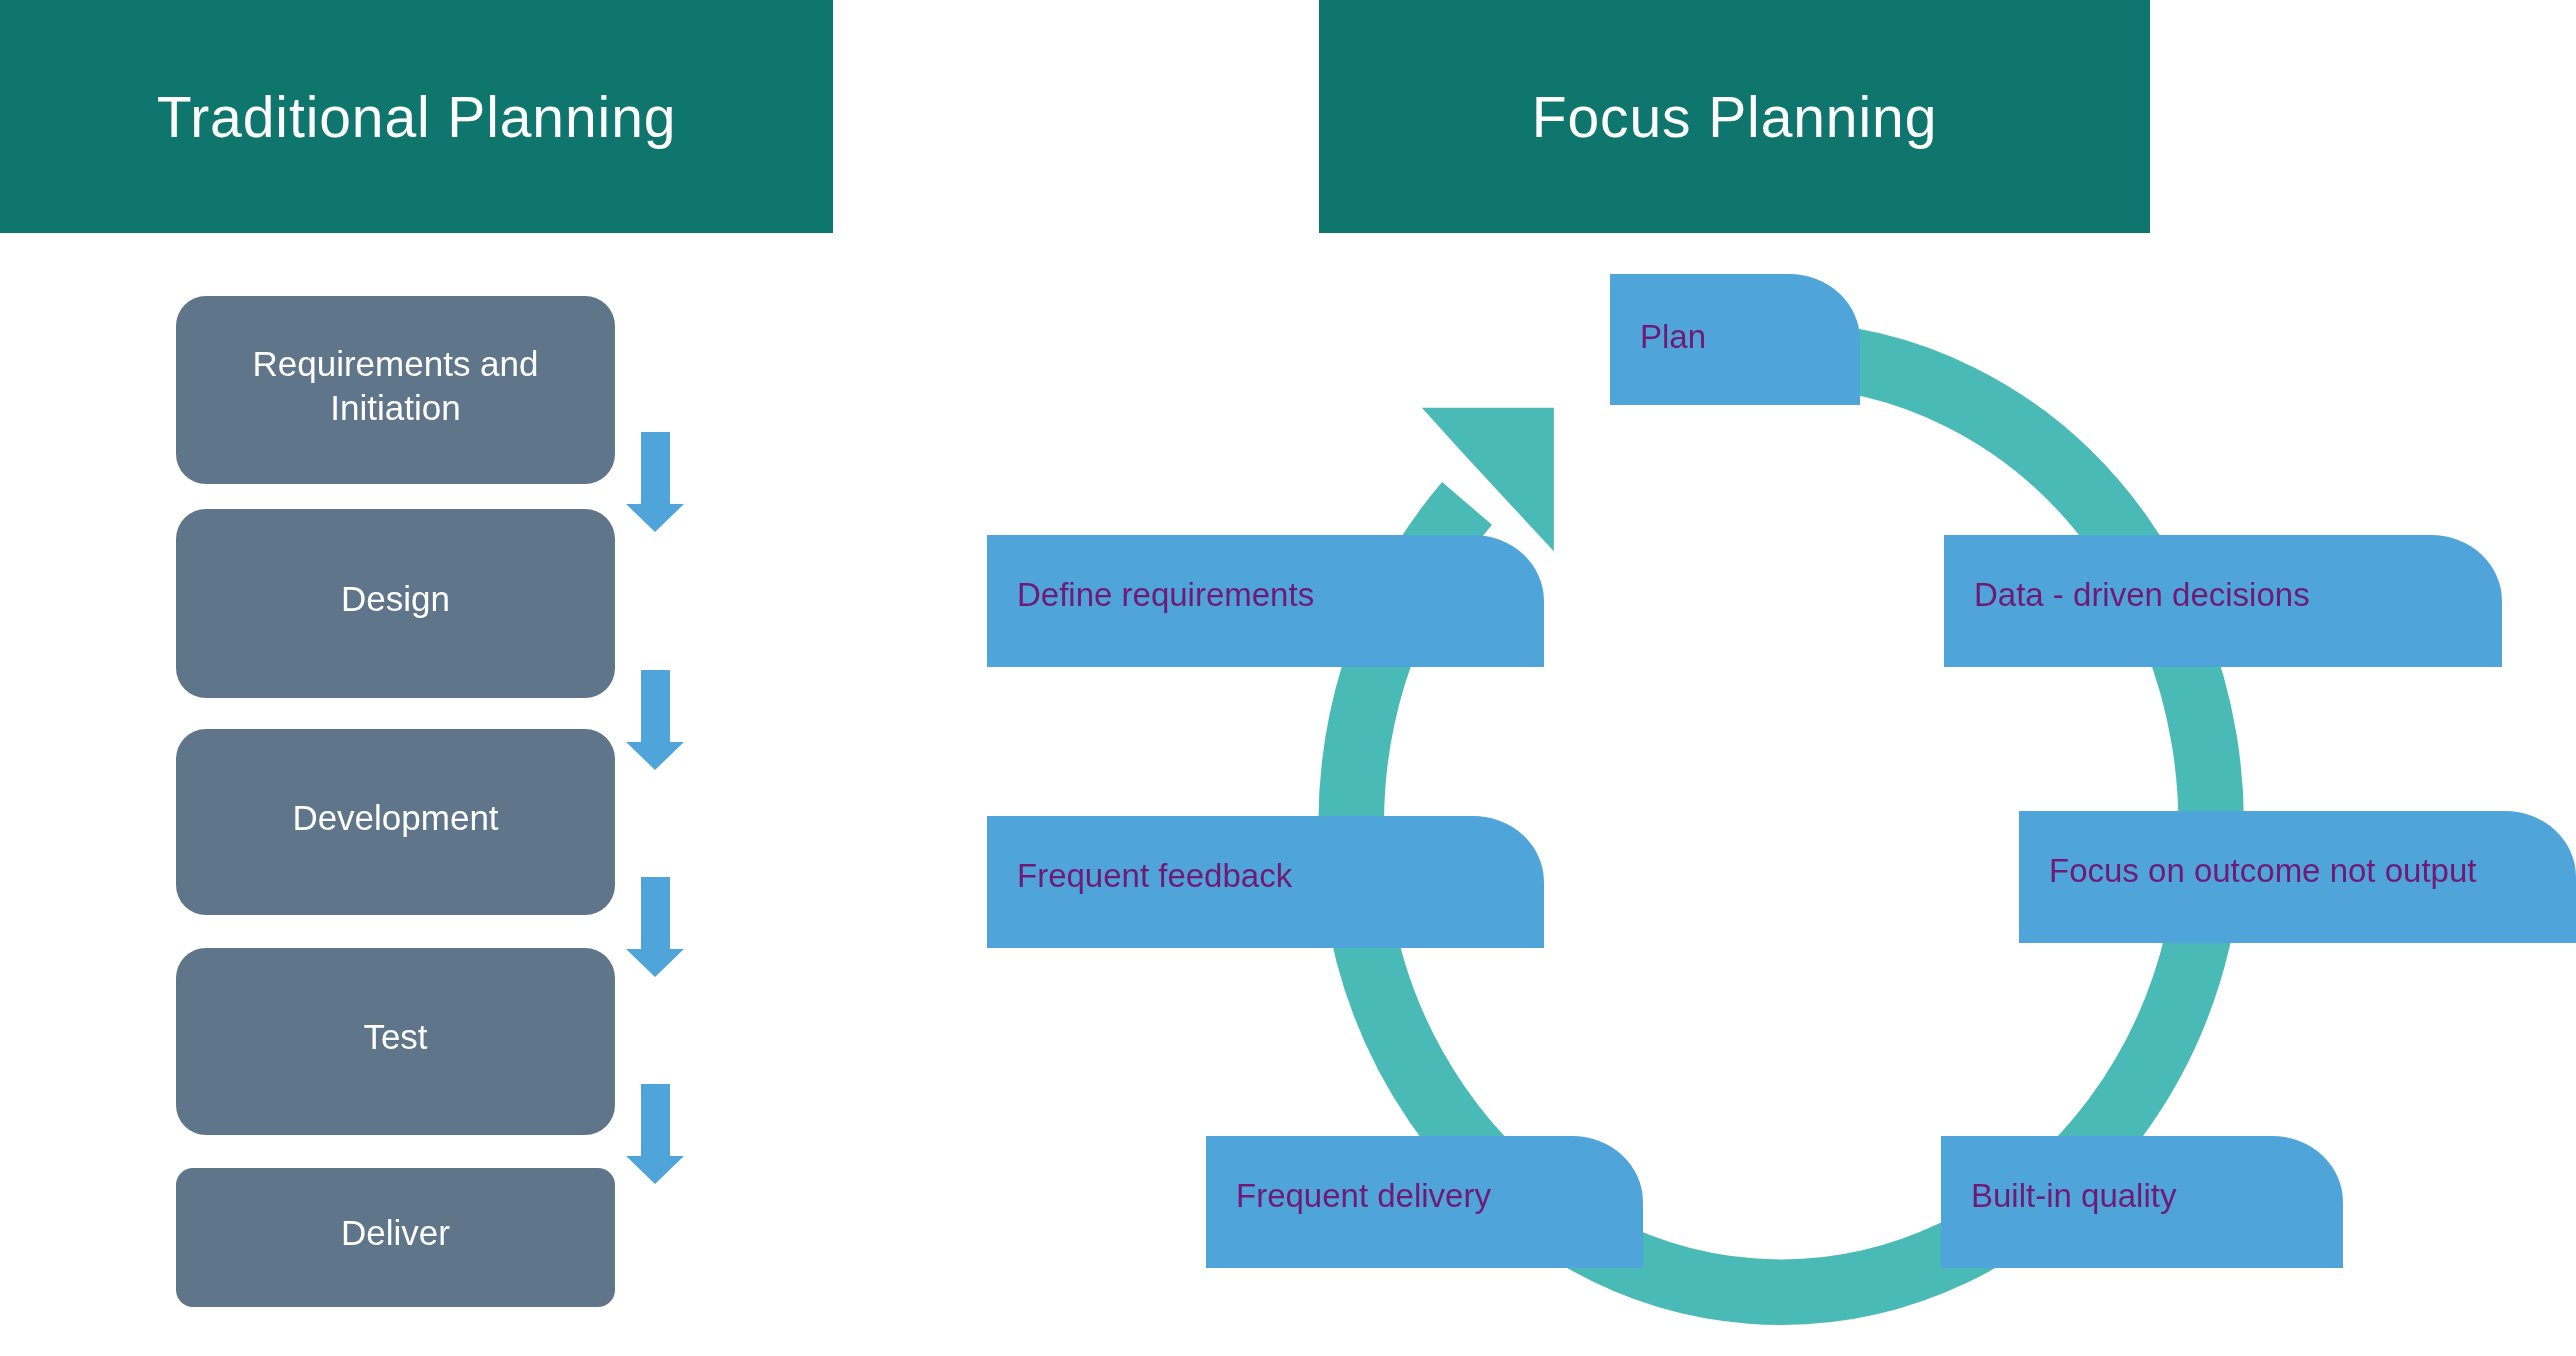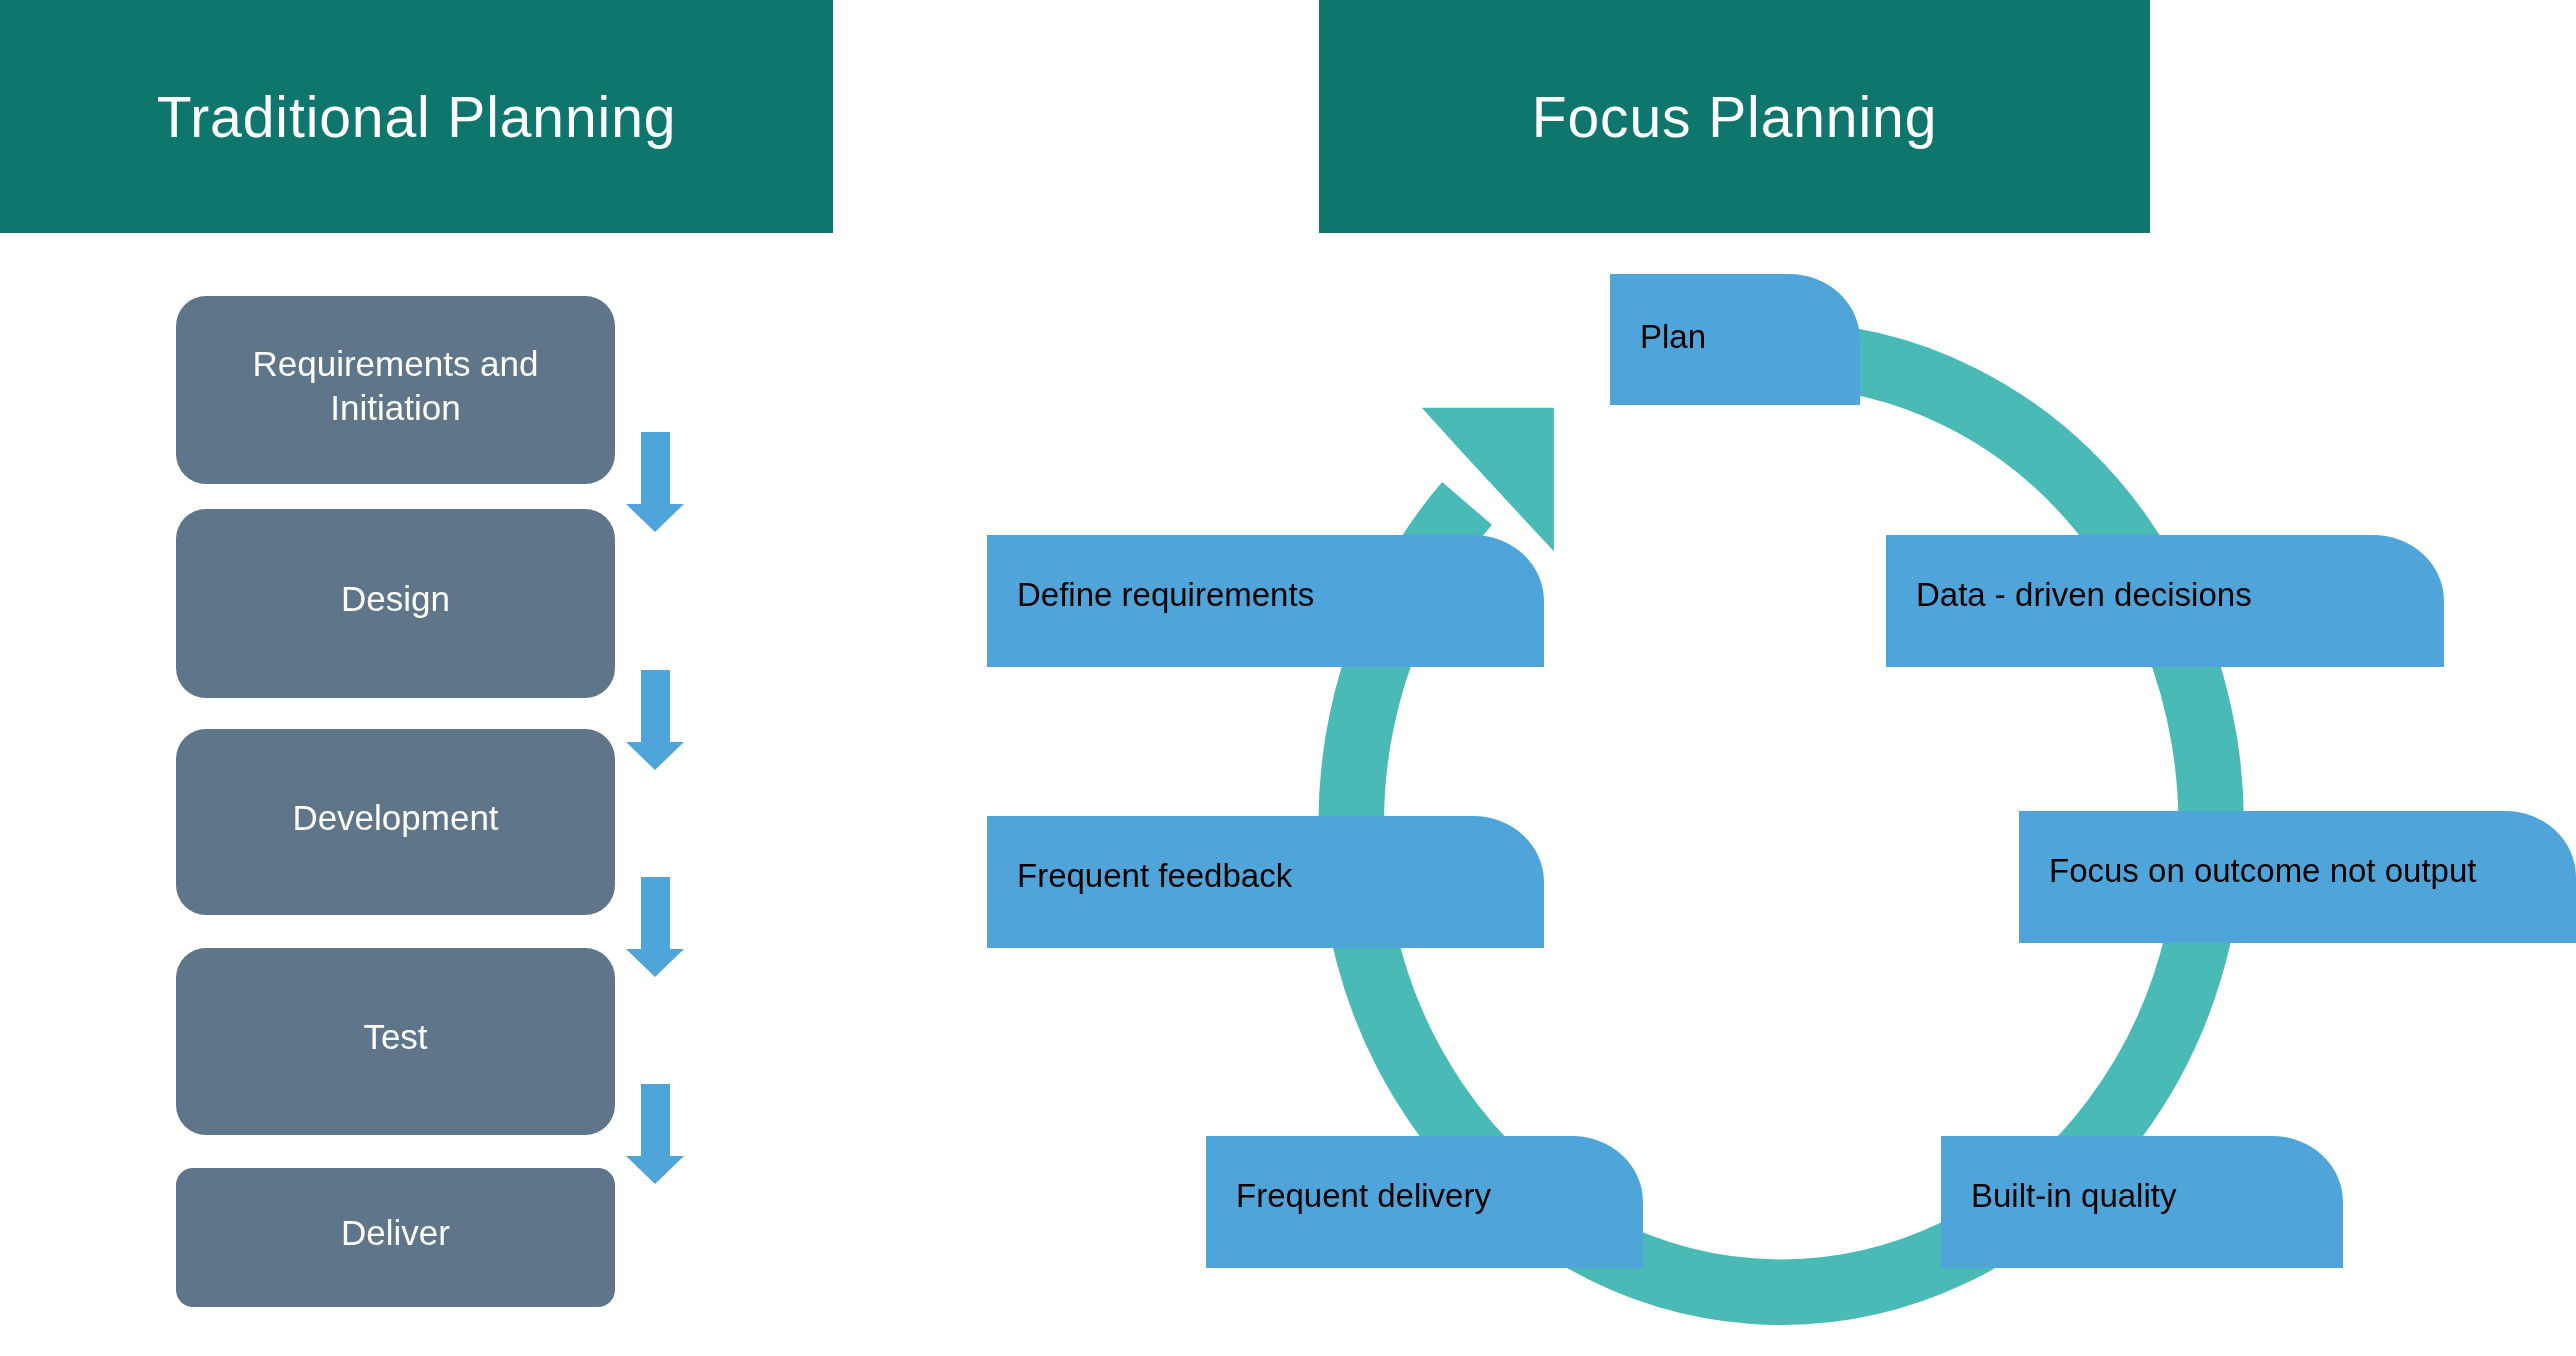--- a/index.html
+++ b/index.html
@@ -2,21 +2,21 @@
 <html style="font-size:14px"><head>
 <meta charset="utf-8">
 <style>
   html,body{margin:0;padding:0;background:#fff;}
   body{width:2576px;height:1356px;position:relative;overflow:hidden;font-family:"Liberation Sans","DejaVu Sans",sans-serif;}
   .header{position:absolute;top:0;height:233px;background:#0f766e;color:#fff;display:flex;align-items:center;justify-content:center;font-size:57px;font-weight:300;letter-spacing:0.9px;}
   .trad-box{position:absolute;left:176px;width:439px;background:#5f7589;border-radius:30px;color:#fff;display:flex;align-items:center;justify-content:center;text-align:center;font-size:35px;line-height:44px;padding-bottom:8.9px;box-sizing:border-box;}
   .down-arrow{position:absolute;left:626px;width:59px;}
   .down-arrow .shaft{position:absolute;left:15px;width:29px;top:0;background:#4fa5d9;}
   .down-arrow .head{position:absolute;left:0;width:0;height:0;border-left:29px solid transparent;border-right:29px solid transparent;border-top:28px solid #4fa5d9;}
-  .agile-box{position:absolute;background:#4fa5d9;color:#000000;font-size:33px;height:132px;border-top-right-radius:71px 66px;box-sizing:border-box;padding:0 0 0 30px;display:flex;align-items:flex-start;}
+  .agile-box{position:absolute;background:#4fa5d9;color:#701a75;font-size:33px;height:132px;border-top-right-radius:71px 66px;box-sizing:border-box;padding:0 0 0 30px;display:flex;align-items:flex-start;}
   .agile-box span{margin-top:41px;white-space:nowrap;}
   svg.ring{position:absolute;left:0;top:0;}
 </style>
 </head>
 <body>
 
 <div class="header" style="left:0;width:833px;">
   <span>Traditional Planning</span>
 </div>
 <div class="header" style="left:1319px;width:831px;">
@@ -57,21 +57,21 @@
 </div>
 
 <svg class="ring" width="2576" height="1356" viewBox="0 0 2906 1530">
   <path d="M 2010 400 A 485 529 0 1 1 1655 568" fill="none" stroke="#4abab6" stroke-width="74"></path>
   <polygon points="1604,460 1753,460 1753,622 1700,565 1651,512" fill="#4abab6"></polygon>
 </svg>
 
 <div class="agile-box" style="left:1610px;top:274px;width:250px;height:131px;">
   <span style="margin-top:44px;">Plan</span>
 </div>
-<div class="agile-box" style="left:1886px;top:535px;width:558px;">
+<div class="agile-box" style="left:1944px;top:535px;width:558px;">
   <span>Data - driven decisions</span>
 </div>
 <div class="agile-box" style="left:2019px;top:811px;width:557px;">
   <span>Focus on outcome not output</span>
 </div>
 <div class="agile-box" style="left:1941px;top:1136px;width:402px;">
   <span>Built-in quality</span>
 </div>
 <div class="agile-box" style="left:1206px;top:1136px;width:437px;">
   <span>Frequent delivery</span>

